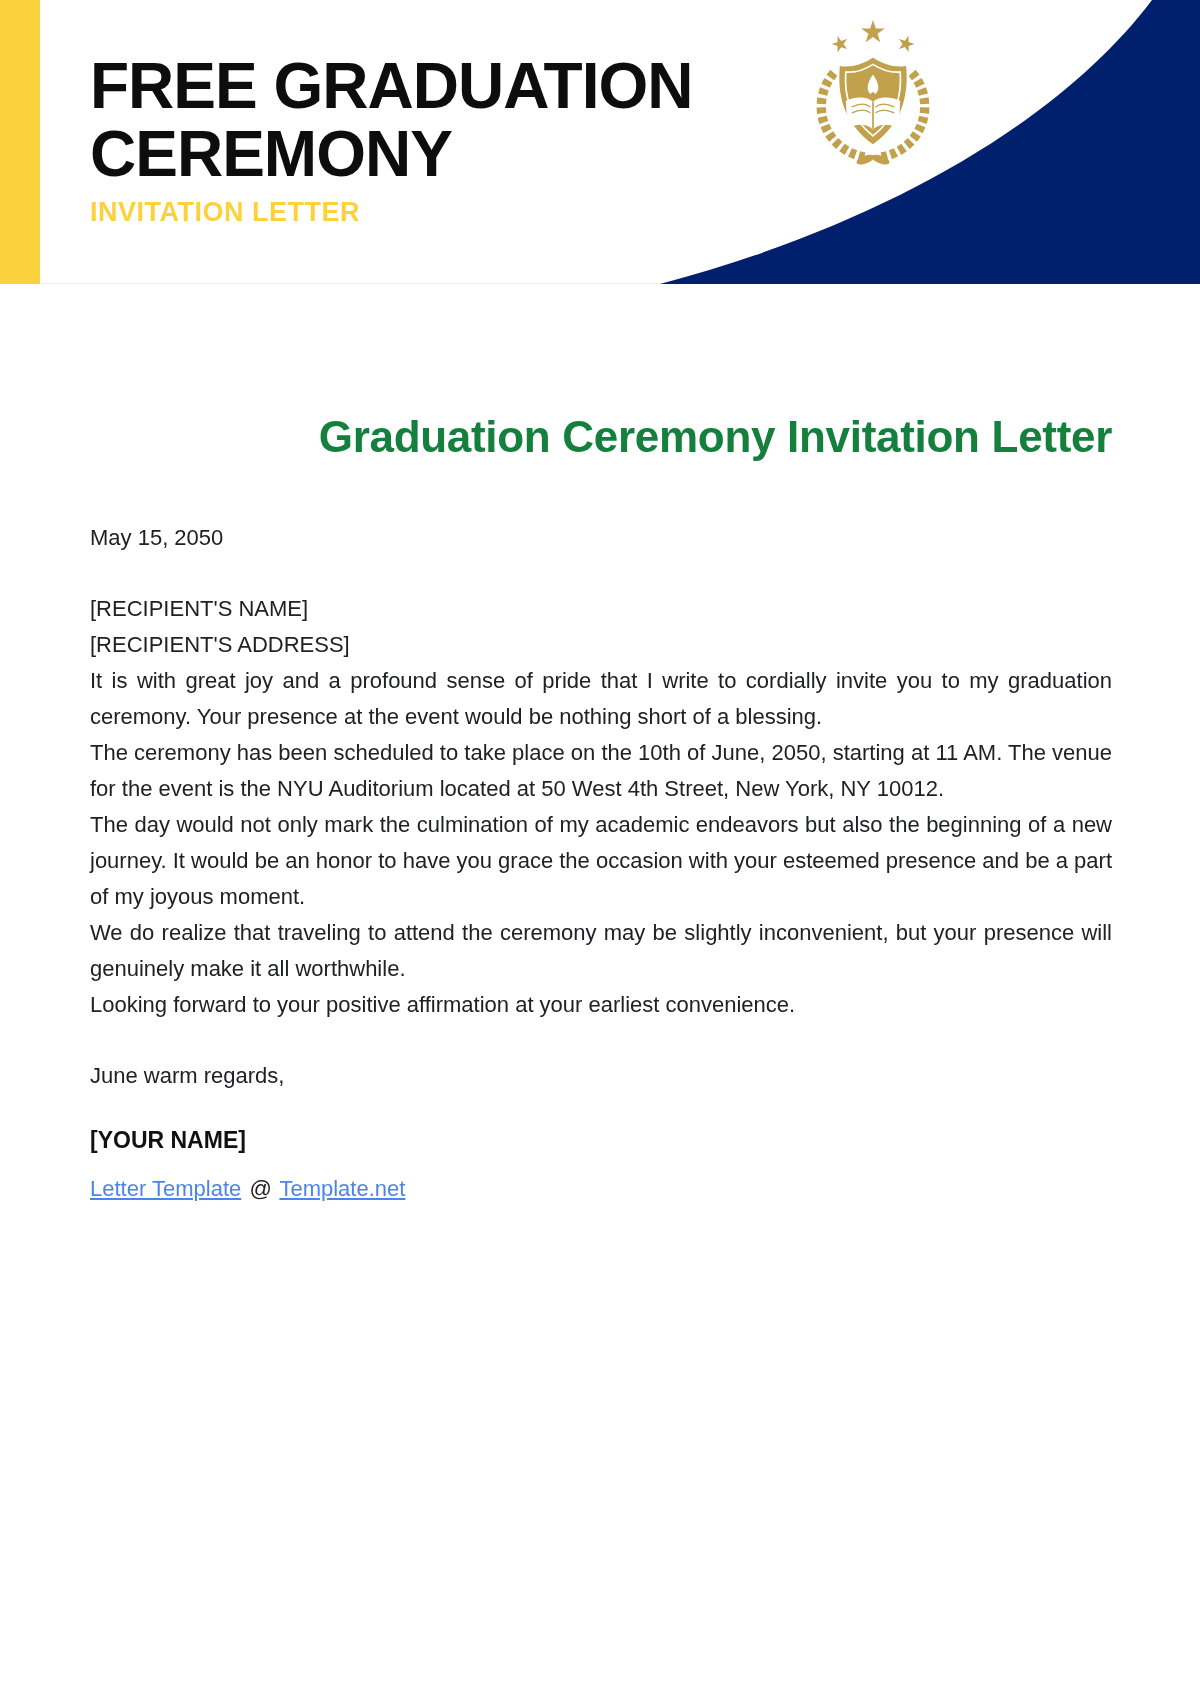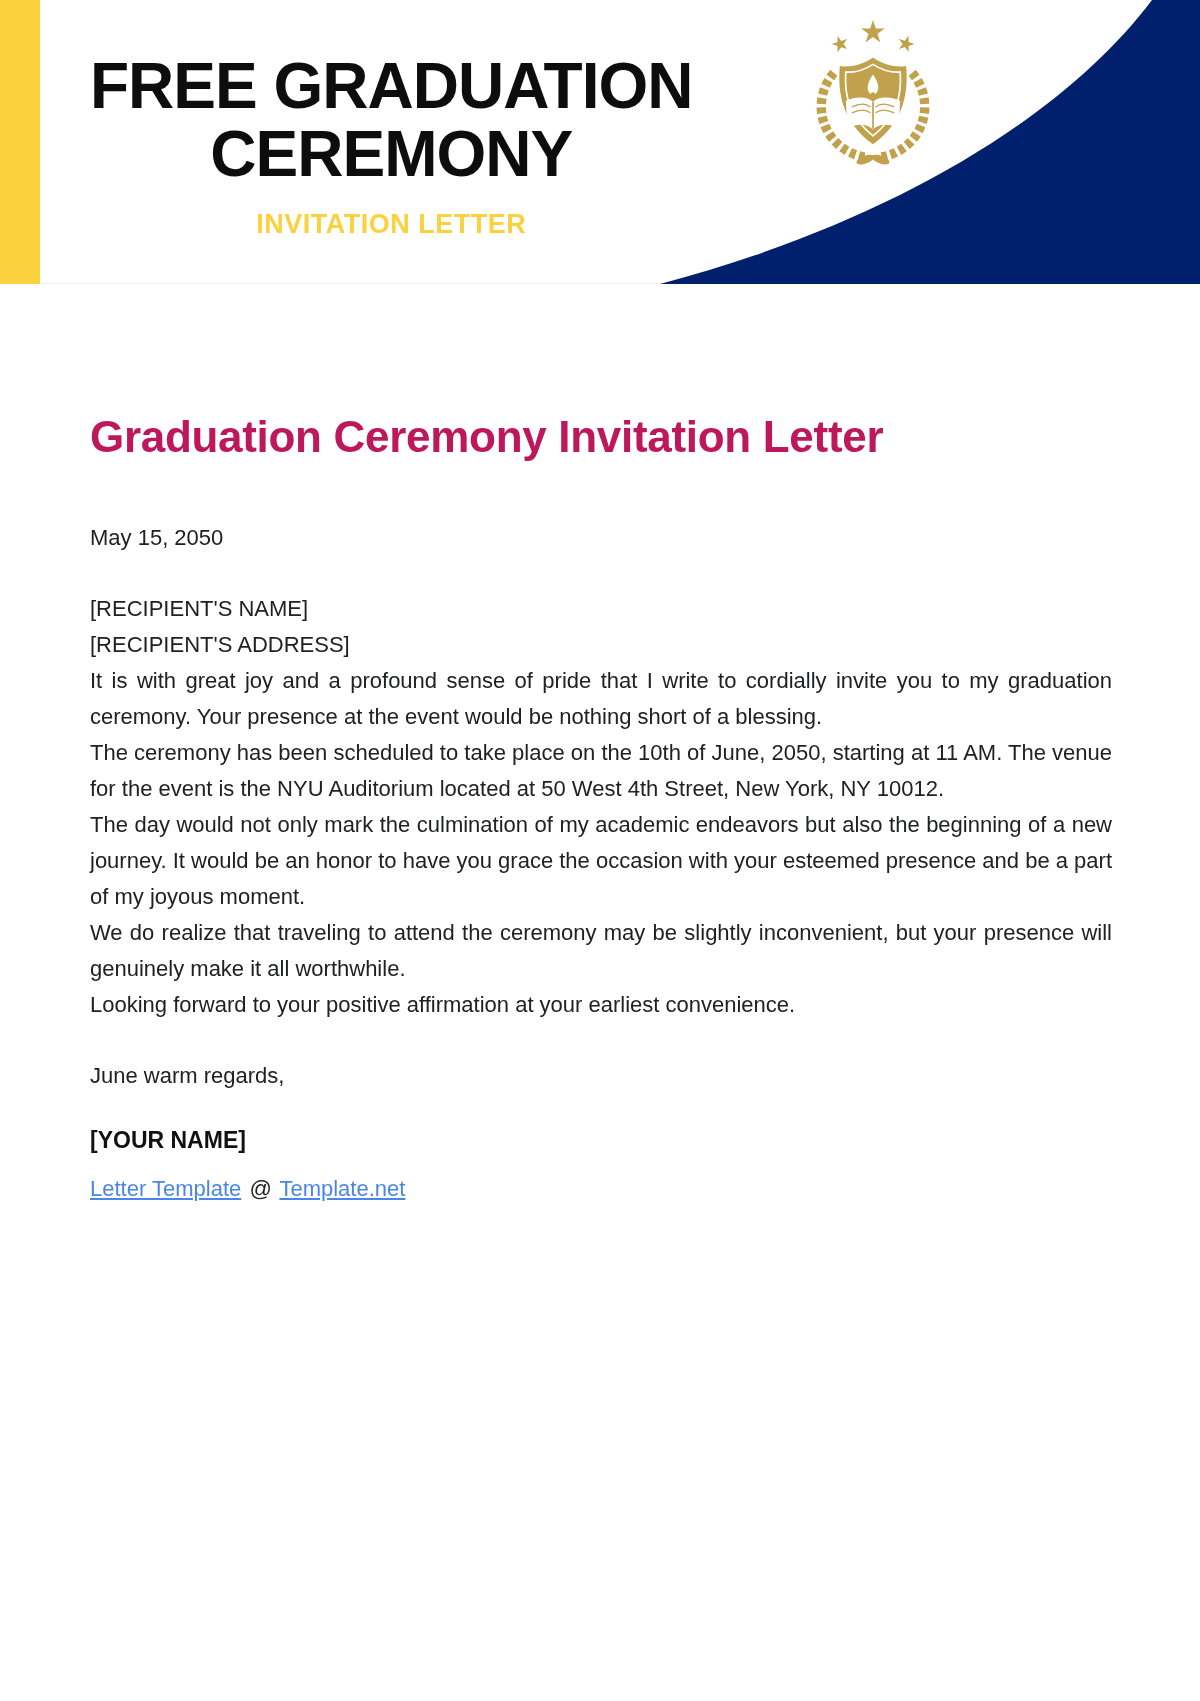--- a/index.html
+++ b/index.html
@@ -9,38 +9,38 @@
     font-family:"Liberation Sans", sans-serif;
     color:var(--text, #202124);
   }
   .page { position:relative; width:1200px; height:1701px; background:#fff; overflow:hidden; }
 
   
   .header { position:relative; height:284px; background:#fff; border-bottom:1px solid #ededed; }
   .stripe { position:absolute; left:0; top:0; width:40px; height:284px; background:var(--yellow); }
   .curve { position:absolute; left:0; top:0; width:1200px; height:284px; display:block; }
   .curve path { fill:var(--navy); }
-  .header-text { position:absolute; left:90px; top:52px;text-align:center; }
+  .header-text { position:absolute; left:90px; top:52px; }
   .header-title {
     font-size:64px; font-weight:900; line-height:68px; letter-spacing:-1px;
     color:var(--ink); text-transform:uppercase;
   }
   .header-subtitle {
-    margin-top:21px; font-size:27px; font-weight:800; letter-spacing:0.5px;
+    margin-top:9px; font-size:27px; font-weight:800; letter-spacing:0.5px;
     color:var(--yellow); text-transform:uppercase;
   }
   .emblem { position:absolute; left:788px; top:10px; width:170px; height:170px; }
   .emblem text { fill:var(--gold); font-family:"DejaVu Sans", sans-serif; }
   .emblem .wreath path { stroke:var(--gold); }
 
   
   .letter { padding:0 88px 0 90px; }
   .letter-heading {
-    margin-top:128px; text-align:left;
-    font-size:44px; line-height:50px; font-weight:700; letter-spacing:-0.3px; color:#be185d;
+    margin-top:128px; text-align:right;
+    font-size:44px; line-height:50px; font-weight:700; letter-spacing:-0.3px; color:#15803d;
   }
   .block { font-size:22px; line-height:36px; color:var(--text); }
   .date-block { margin-top:58px; }
   .para { text-align:justify; }
   .plain { margin-top:35px; }
   .signature-name { margin-top:33px; font-size:23px; font-weight:700; color:#111; }
   .footer {
     margin-top:20px; margin-right:94px;
     text-align:left; font-size:22px; line-height:30px; color:#222;
   }

